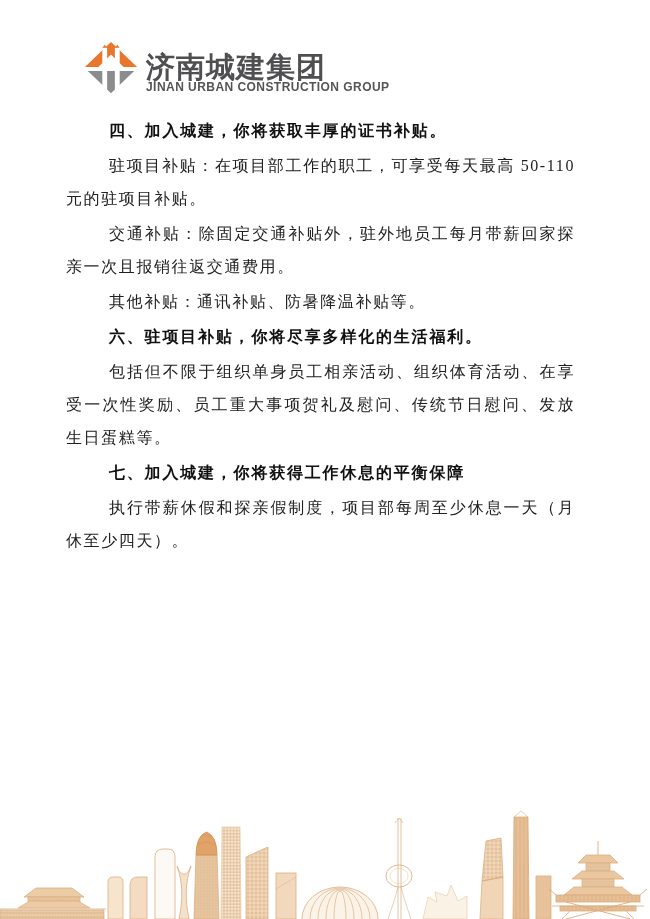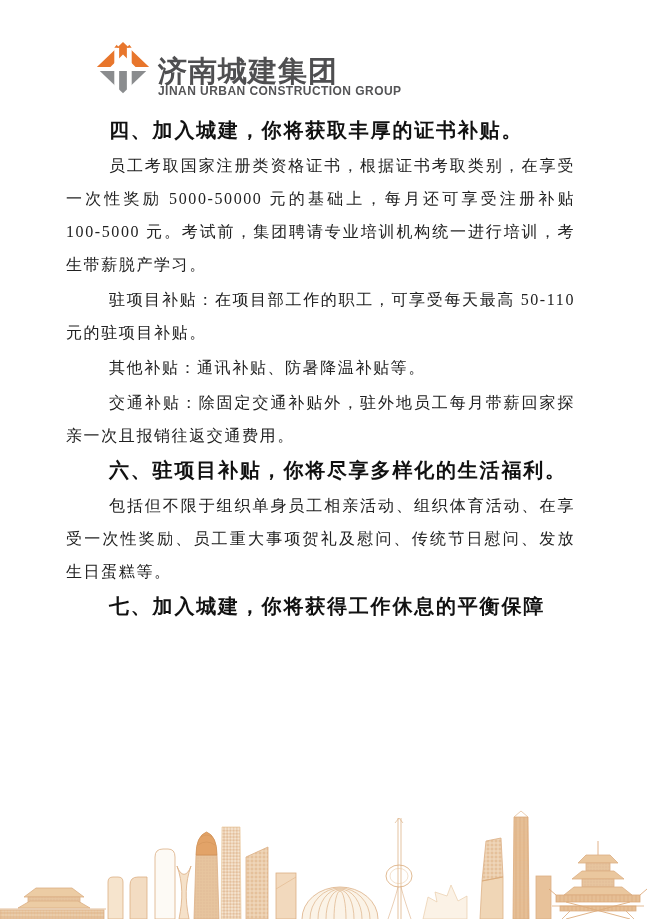--- a/index.html
+++ b/index.html
@@ -1,35 +1,35 @@
 <!DOCTYPE html>
 <html><head>
 <meta charset="utf-8">
 <style>
   html,body{margin:0;padding:0;background:#ffffff;}
   body{width:650px;height:919px;position:relative;overflow:hidden;
        font-family:"Liberation Serif","DejaVu Serif",serif;color:#222222;}
 
   
-  .logo{position:absolute;left:94px;top:39px;display:flex;align-items:flex-end;}
+  .logo{position:absolute;left:82px;top:39px;display:flex;align-items:center;}
   .logo-mark{width:58px;height:58px;flex:0 0 auto;}
   .logo-text{margin-left:6px;padding-top:8px;}
   .logo-cn{font-family:"Liberation Sans","DejaVu Sans",sans-serif;font-weight:700;
            font-size:29px;line-height:30px;color:#4f4f51;letter-spacing:1px;white-space:nowrap;}
   .logo-en{font-family:"Liberation Sans","DejaVu Sans",sans-serif;font-weight:700;
            font-size:12px;line-height:11px;color:#545456;letter-spacing:0.45px;white-space:nowrap;}
 
   
   .doc{position:absolute;left:66px;top:114px;width:509px;
        font-size:16px;line-height:33px;letter-spacing:1.6px;
        text-align:justify;text-align-last:left;color:#212121;}
   .doc p,.doc h3{margin:0 0 2px 0;text-indent:43px;}
   .doc p{font-weight:400;}
   .doc h3{font-family:"Liberation Sans","DejaVu Sans",sans-serif;
-          font-size:20px;font-weight:700;letter-spacing:1.8px;color:#111111;}
+          font-size:16px;font-weight:700;letter-spacing:1.8px;color:#111111;}
 
   
   .skyline{position:absolute;left:0;bottom:0;width:650px;height:130px;}
 </style>
 </head>
 <body>
 
 <header class="logo">
   <span class="logo-mark">
     <svg viewBox="0 0 60 60" width="58" height="58">
@@ -46,27 +46,27 @@
     </svg>
   </span>
   <span class="logo-text">
     <div class="logo-cn">济南城建集团</div>
     <div class="logo-en">JINAN URBAN CONSTRUCTION GROUP</div>
   </span>
 </header>
 
 <main class="doc">
   <h3>四、加入城建，你将获取丰厚的证书补贴。</h3>
-  <p>员工考取国家注册类资格证书，根据证书考取类别，在享受一次性奖励 5000-50000 元的基础上，每月还可享受注册补贴 100-5000 元。考试前，集团聘请专业培训机构统一进行培训，考生带薪脱产学习。</p>
   <p>驻项目补贴：在项目部工作的职工，可享受每天最高 50-110 元的驻项目补贴。</p>
+  <p>交通补贴：除固定交通补贴外，驻外地员工每月带薪回家探亲一次且报销往返交通费用。</p>
   <p>其他补贴：通讯补贴、防暑降温补贴等。</p>
-  <p>交通补贴：除固定交通补贴外，驻外地员工每月带薪回家探亲一次且报销往返交通费用。</p>
   <h3>六、驻项目补贴，你将尽享多样化的生活福利。</h3>
   <p>包括但不限于组织单身员工相亲活动、组织体育活动、在享受一次性奖励、员工重大事项贺礼及慰问、传统节日慰问、发放生日蛋糕等。</p>
   <h3>七、加入城建，你将获得工作休息的平衡保障</h3>
+  <p>执行带薪休假和探亲假制度，项目部每周至少休息一天（月休至少四天）。</p>
 </main>
 
 <div class="skyline">
   <svg viewBox="0 0 650 130" width="650" height="130" fill="none" stroke="#dcaf84" stroke-width="0.8">
     <defs>
       <pattern id="gridL" width="3.2" height="3.2" patternUnits="userSpaceOnUse">
         <rect width="3.2" height="3.2" fill="#faf1e4"></rect>
         <path d="M0 1.6 H3.2 M1.6 0 V3.2" stroke="#efd6b7" stroke-width="0.45"></path>
       </pattern>
       <pattern id="gridM" width="3" height="3" patternUnits="userSpaceOnUse">

